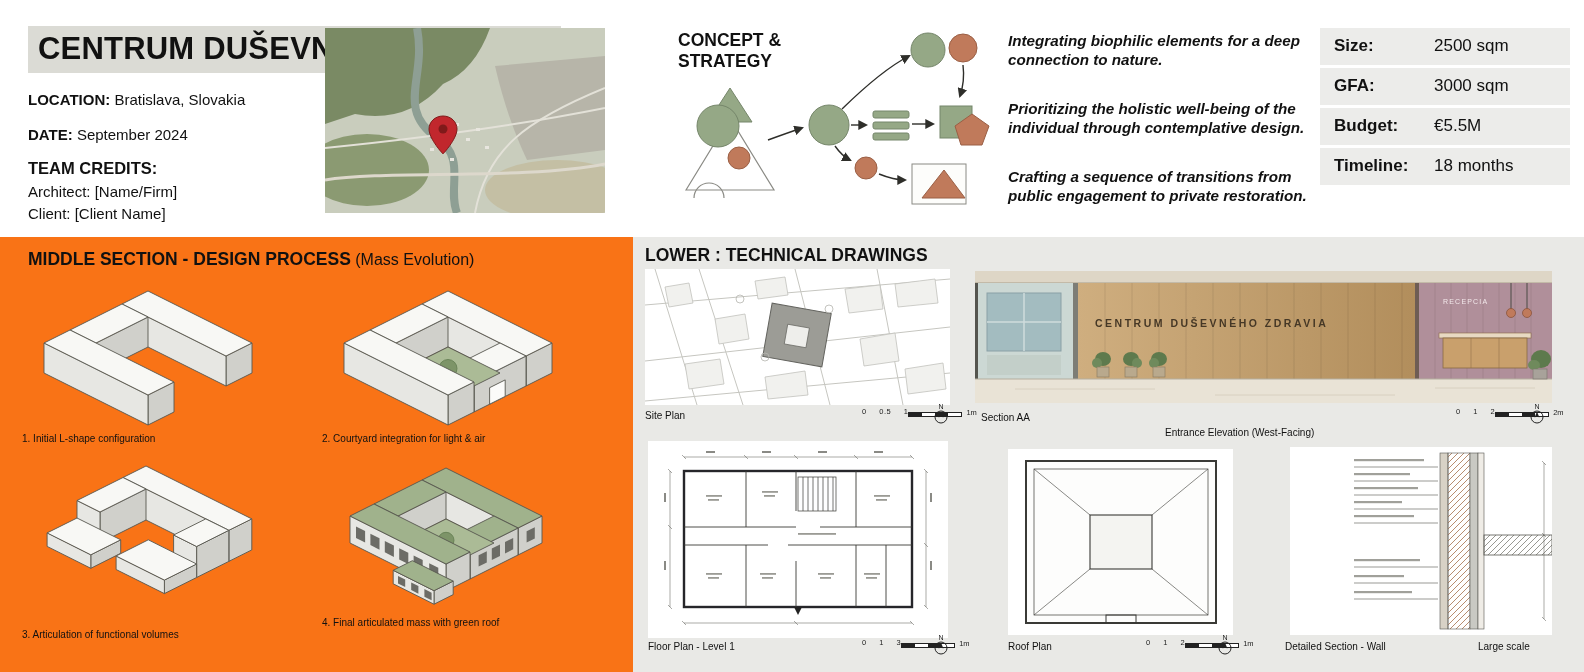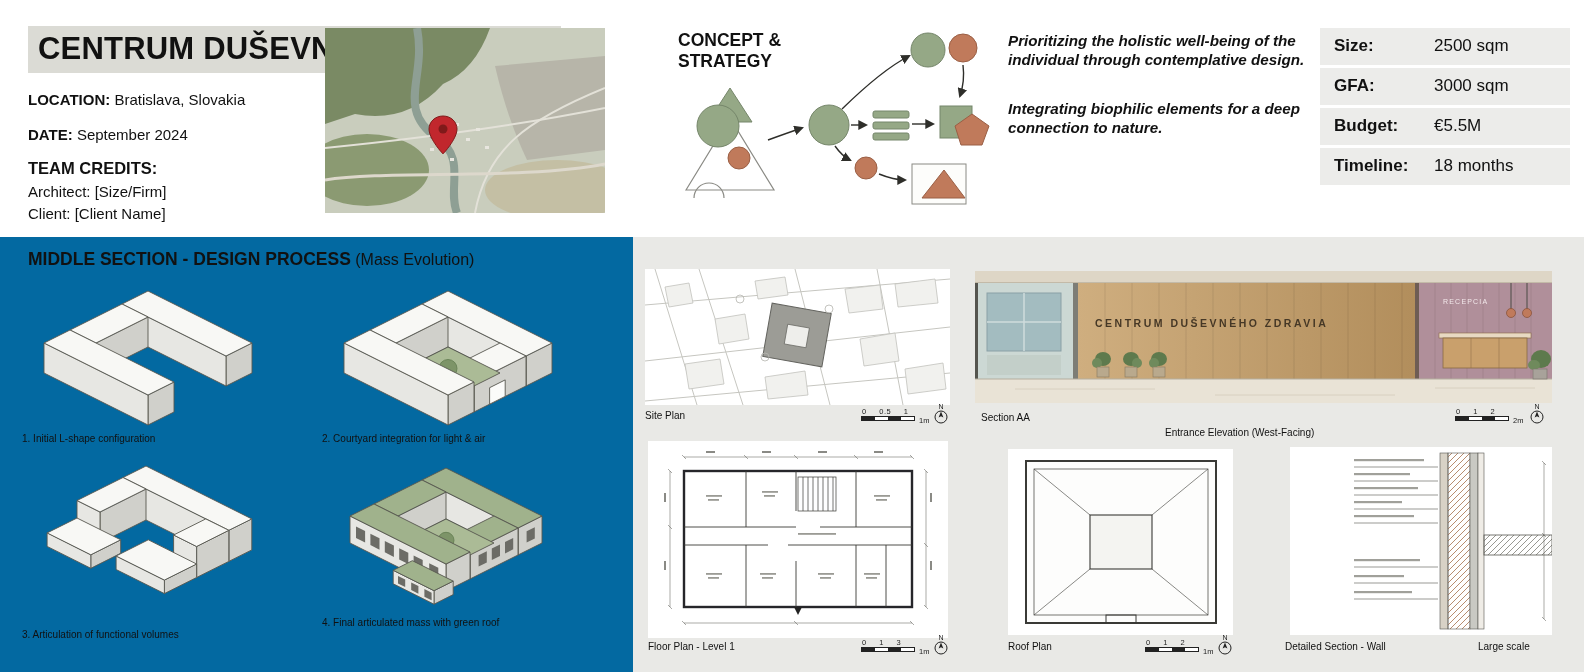--- a/index.html
+++ b/index.html
@@ -24,21 +24,21 @@
   #concept-box{left:672px;top:28px;width:325px;height:192px}
   #statements{left:1008px;top:31px;width:300px;display:flex;flex-direction:column;gap:29px}
   .statement{font-style:italic;font-weight:bold;font-size:15.2px;line-height:1.28}
 
   #facts{left:1320px;top:28px;width:250px}
   .fact-row{position:relative;height:37px;background:#ececea;margin-bottom:3px}
   .fact-row .fl{position:absolute;left:14px;top:8px;font-weight:bold;font-size:17px}
   .fact-row .fv{position:absolute;left:114px;top:8px;font-size:17px}
 
   
-  #panel-left{left:0;top:237px;width:640px;height:435px;background:#0369a1}
+  #panel-left{left:0;top:237px;width:640px;height:435px;background:#f97316}
   #panel-right{left:633px;top:237px;width:951px;height:435px;background:#e9e9e6}
   .panel-h{font-size:17.5px;font-weight:bold;white-space:nowrap}
   .panel-h .note{font-weight:normal;font-size:16px}
   .cap{font-size:10px;color:#111;white-space:nowrap}
 
   #ph-left{left:28px;top:12px}
   #ph-right{left:12px;top:8px}
 
   .iso{position:absolute;width:260px;height:152px}
   #iso1{left:18px;top:40px}
@@ -51,23 +51,23 @@
   #cap4{left:322px;top:380px}
 
   .draw{position:absolute;background:#ffffff}
   #site-svg{left:12px;top:32px}
   #render-svg{left:342px;top:34px}
   #floor-svg{left:15px;top:204px}
   #roof-svg{left:375px;top:212px}
   #detail-svg{left:657px;top:210px}
 
   
-  .scalebar{position:absolute;display:flex;flex-direction:column;align-items:flex-start}
+  .scalebar{position:absolute;display:flex;align-items:flex-start}
   .sb-ticks{font-size:7.5px;word-spacing:10px;letter-spacing:.5px;color:#222;line-height:1.1;margin-left:1px}
-  .sb-row{display:flex;align-items:flex-start;gap:4px}
+  .sb-row{display:flex;align-items:flex-end;gap:4px}
   .sb-bar{display:flex;border:1px solid #222;height:5px;background:#fff}
   .sb-bar span{width:13px;height:100%}
   .sb-bar .b{background:#222}
   .sb-bar .w{background:#fff}
   .sb-unit{font-size:7.5px;color:#222}
   .north{position:absolute}
 </style>
 </head>
 <body>
 
@@ -79,21 +79,21 @@
 
   <div class="abs meta" id="loc">
     <span class="b">LOCATION:</span>
     <span>Bratislava, Slovakia</span>
   </div>
   <div class="abs meta" id="date">
     <span class="b">DATE:</span>
     <span>September 2024</span>
   </div>
   <div class="abs" id="team-label">TEAM CREDITS:</div>
-  <div class="abs meta" id="arch-line">Architect: [Size/Firm]</div>
+  <div class="abs meta" id="arch-line">Architect: [Name/Firm]</div>
   <div class="abs meta" id="client-line">Client: [Client Name]</div>
 
   <div class="abs" id="map-box">
     <svg width="280" height="185" viewBox="0 0 280 185">
       <rect width="280" height="185" fill="#c9cdbd"></rect>
       <path d="M0,0 L165,0 Q150,42 118,56 Q82,96 30,86 L0,96 Z" fill="#7a8a64"></path>
       <ellipse cx="42" cy="142" rx="62" ry="36" fill="#8b9a72"></ellipse>
       <path d="M170,38 L280,28 L280,122 L202,132 Q182,90 170,38 Z" fill="#b7b5a9"></path>
       <ellipse cx="232" cy="162" rx="72" ry="30" fill="#c4bfa4"></ellipse>
       <path d="M92,0 C102,50 70,80 112,110 C142,130 122,160 132,185" fill="none" stroke="#8e9f94" stroke-width="8"></path>
@@ -154,22 +154,23 @@
       <rect x="240" y="136" width="54" height="40" fill="#fdfdfb" stroke="#8a8a84"></rect>
       <polygon points="250,170 272,142 293,170" fill="#c07a5b" stroke="#9a5f45"></polygon>
     </svg>
   </div>
   <div class="abs" id="concept-heading">
     <div>CONCEPT &amp;</div>
     <div>STRATEGY</div>
   </div>
 
   <div class="abs" id="statements">
+    <p class="statement">Integrating biophilic elements for a deep connection to nature.</p>
     <p class="statement">Prioritizing the holistic well-being of the individual through contemplative design.</p>
-    <p class="statement">Integrating biophilic elements for a deep connection to nature.</p>
+    <p class="statement">Crafting a sequence of transitions from public engagement to private restoration.</p>
   </div>
 
   <div class="abs" id="facts">
     <div class="fact-row">
       <span class="fl">Size:</span>
       <span class="fv">2500 sqm</span>
     </div>
     <div class="fact-row">
       <span class="fl">GFA:</span>
       <span class="fv">3000 sqm</span>
@@ -265,20 +266,21 @@
         <polygon points="93.2,127.5 100.4,131.1 100.4,138.7 93.2,135.1" fill="#6c6c66" stroke="none" stroke-width="0.9" stroke-linejoin="round"></polygon>
         <polygon points="106.4,134.1 113.6,137.7 113.6,145.3 106.4,141.7" fill="#6c6c66" stroke="none" stroke-width="0.9" stroke-linejoin="round"></polygon>
       </svg>
     <div class="abs cap" id="cap1">1. Initial L-shape configuration</div>
     <div class="abs cap" id="cap2">2. Courtyard integration for light &amp; air</div>
     <div class="abs cap" id="cap3">3. Articulation of functional volumes</div>
     <div class="abs cap" id="cap4">4. Final articulated mass with green roof</div>
   </div>
 
   <div class="abs" id="panel-right">
+    <div class="abs panel-h" id="ph-right">LOWER : TECHNICAL DRAWINGS</div>
 
     <svg class="draw" id="site-svg" width="305" height="136" viewBox="0 0 305 136">
       <rect width="305" height="136" fill="#ffffff"></rect>
       <g stroke="#c6c6c0" stroke-width="1" fill="none">
         <path d="M10,0 L52,136"></path>
           <path d="M54,0 L98,136"></path>
           <path d="M150,0 L185,136"></path>
           <path d="M232,0 L258,136"></path>
         <path d="M0,36 L305,10"></path>
           <path d="M0,92 L305,58"></path>

